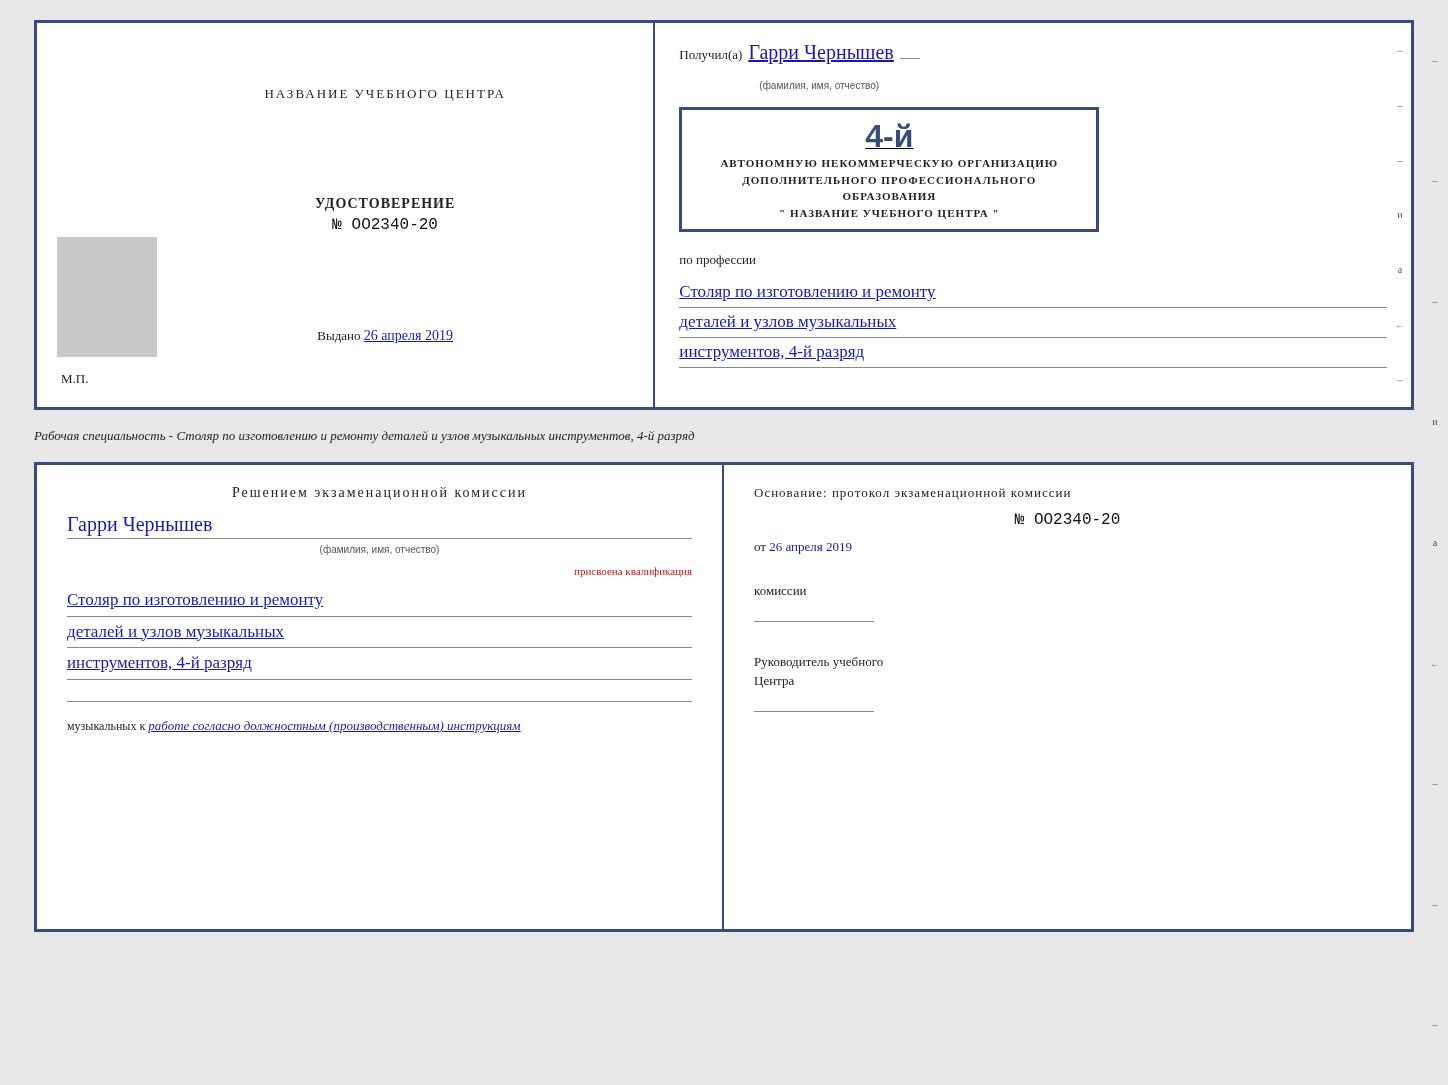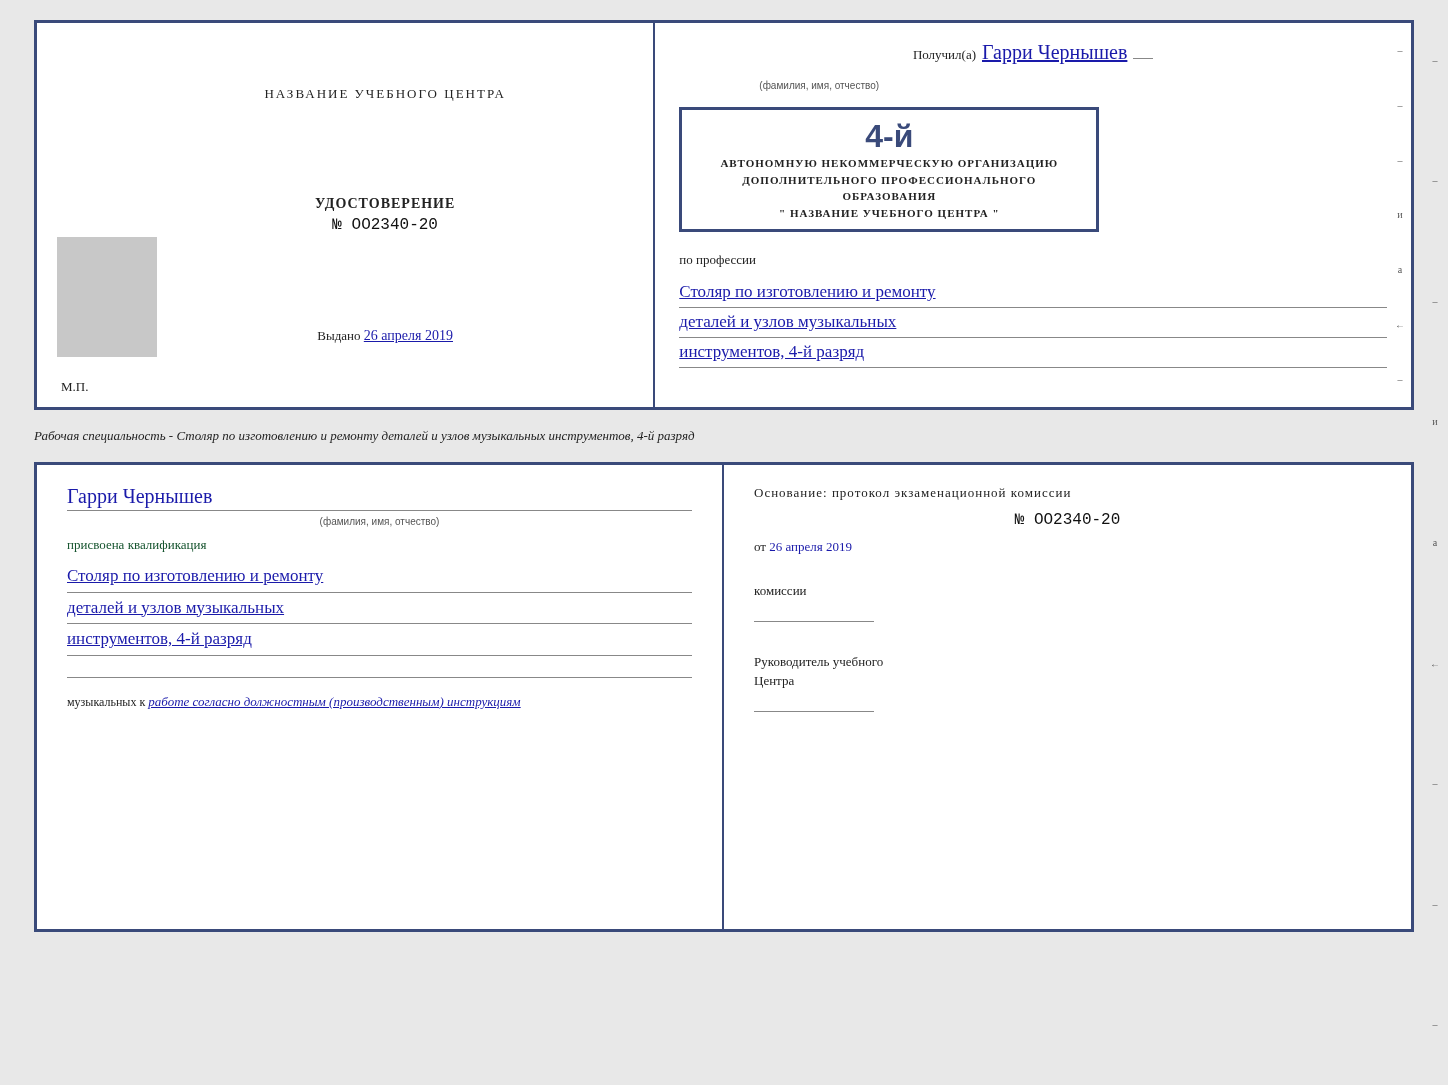--- a/index.html
+++ b/index.html
@@ -95,21 +95,21 @@
       font-size: 13px;
       color: #222;
     }
 
     .vydano-label {
       font-size: 13px;
     }
 
     .mp-label {
       position: absolute;
-      bottom: 12px;
+      bottom: 20px;
       left: 24px;
       font-size: 13px;
       color: #222;
     }
 
     
     .recipient-line {
       font-size: 13px;
       color: #222;
       margin-bottom: 2px;
@@ -233,23 +233,23 @@
     .handwritten-name-bottom {
       font-family: 'Segoe Script', 'Brush Script MT', cursive;
       font-size: 20px;
       color: #1a1aaa;
       border-bottom: 1px solid #888;
       padding-bottom: 2px;
       margin-bottom: 0;
     }
 
     .prisvoena {
-      font-size: 13px;
-      color: #14532d;
-      text-align: left;
+      font-size: 11px;
+      color: #b91c1c;
+      text-align: right;
     }
 
     .handwritten-qual {
       font-family: 'Segoe Script', 'Brush Script MT', cursive;
       font-size: 17px;
       color: #1a1aaa;
       text-decoration: underline;
       text-decoration-color: #1a1aaa;
       line-height: 1.8;
     }
@@ -331,32 +331,32 @@
         <span class="vydano-label">Выдано</span>
         <span class="handwritten" style="font-size:14px;">26 апреля 2019</span>
       </div>
 
       <div class="photo-placeholder"></div>
       <div class="mp-label">М.П.</div>
     </div>
 
     <div class="cert-right">
 
-      <div style="display:flex; align-items:baseline; gap:6px; flex-wrap:wrap;justify-content:center;">
+      <div style="display:flex; align-items:baseline; gap:6px; flex-wrap:wrap;">
         <span class="recipient-line">Получил(а)</span>
         <span class="handwritten">Гарри Чернышев</span>
         <span style="display:inline-block; width: 20px; border-bottom:1px solid #888;"></span>
       </div>
       <div style="padding-left:80px;">
         <span class="small-note">(фамилия, имя, отчество)</span>
       </div>
 
 
       <div class="stamp-box">
-        <div style="text-align:center;">
+        <div style="text-align:center;text-decoration:underline;">
           <span class="stamp-4y">4-й</span>
         </div>
         <div class="stamp-text">АВТОНОМНУЮ НЕКОММЕРЧЕСКУЮ ОРГАНИЗАЦИЮ</div>
         <div class="stamp-text">ДОПОЛНИТЕЛЬНОГО ПРОФЕССИОНАЛЬНОГО ОБРАЗОВАНИЯ</div>
         <div class="stamp-text">" НАЗВАНИЕ УЧЕБНОГО ЦЕНТРА "</div>
       </div>
 
       <div style="margin-top:4px;">
         <span class="po-professii">по профессии</span>
       </div>
@@ -378,20 +378,21 @@
     </div>
   </div>
 
   <div class="description-line">
     <span>Рабочая специальность - Столяр по изготовлению и ремонту деталей и узлов музыкальных инструментов, 4-й разряд</span>
   </div>
 
   <div class="certificate-bottom">
 
     <div class="cert-bottom-left">
+      <div class="resolution-title">Решением  экзаменационной  комиссии</div>
 
       <div>
         <div class="handwritten-name-bottom">Гарри Чернышев</div>
         <div style="text-align:center;">
           <span class="small-note">(фамилия, имя, отчество)</span>
         </div>
       </div>
 
       <div class="prisvoena">присвоена квалификация</div>
 

